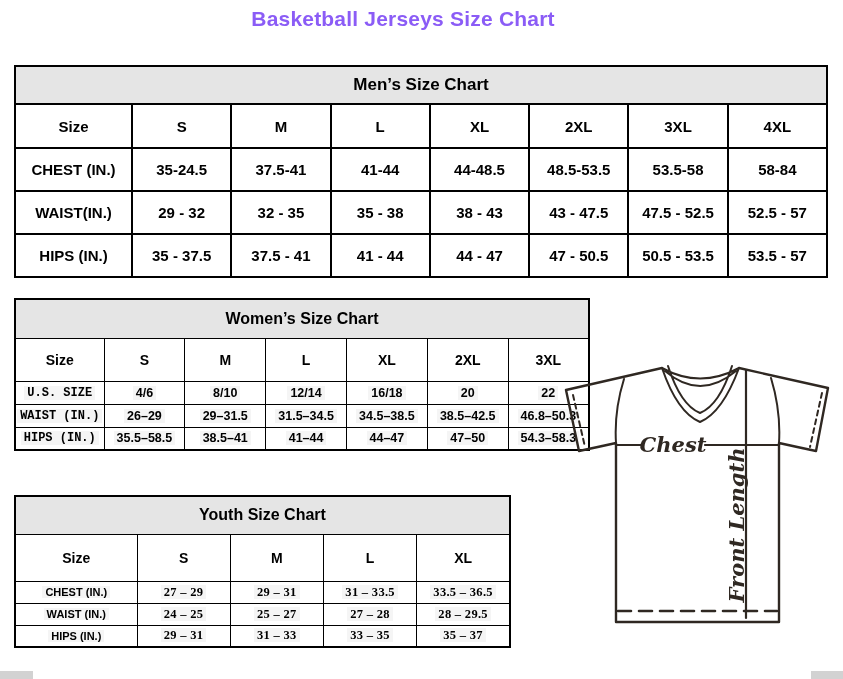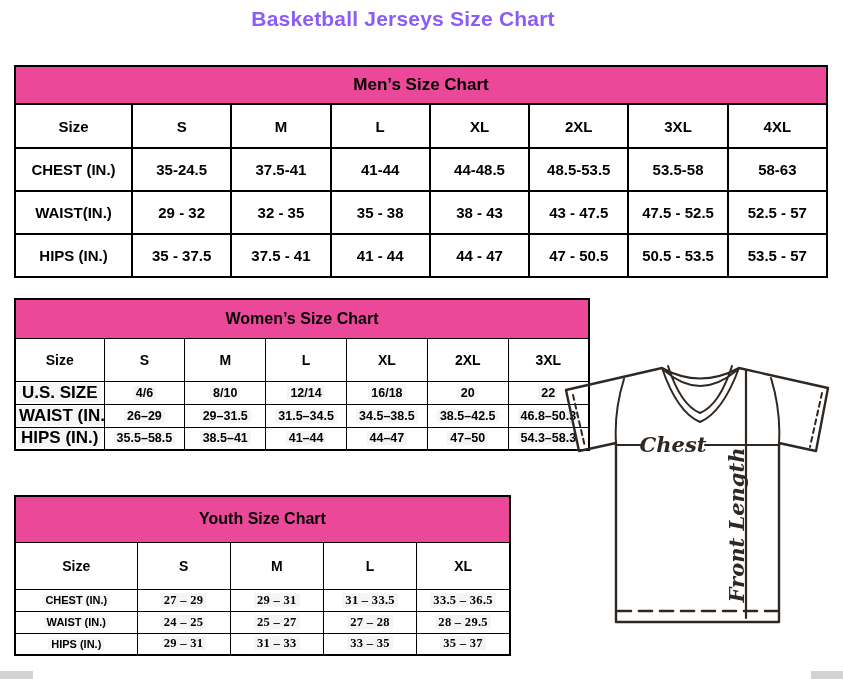--- a/index.html
+++ b/index.html
@@ -6,44 +6,44 @@
   html,body { width:843px; height:679px; background:#ffffff; overflow:hidden; position:relative;
               font-family:"Liberation Sans", sans-serif; }
 
   .page-title { position:absolute; top:7px; left:0; right:37px; text-align:center;
                 font-size:21px; font-weight:bold; color:#8b5cf6; letter-spacing:.2px; }
 
   table.size-table { position:absolute; border-collapse:collapse; table-layout:fixed;
                      background:#fff; }
   table.size-table th, table.size-table td { text-align:center; vertical-align:middle;
                      color:#000; font-weight:bold; overflow:hidden; white-space:nowrap; }
-  .title-row th { background:#ec4899; }
+  .title-row th { background:#e5e5e5; }
 
   
   .tbl-men { left:14px; top:65px; width:814px; border:2px solid #000; }
   .tbl-men th, .tbl-men td { border:2px solid #000; font-size:15px; }
   .tbl-men .title-row th { font-size:17px; height:38px; }
   .tbl-men .colhead-row th { height:44px; }
   .tbl-men tbody tr { height:43px; }
   .tbl-men col.c-label { width:117px; }
 
   
   .tbl-women { left:14px; top:298px; width:576px; border:2px solid #000; }
   .tbl-women th, .tbl-women td { border:1px solid #000; }
   .tbl-women .title-row th { font-size:16px; height:39px; }
   .tbl-women .colhead-row th { height:43px; font-size:14px; }
   .tbl-women tbody tr { height:23px; }
-  .tbl-women tbody th { font-size:17px; }
+  .tbl-women tbody th { font-size:12px;font-family:Liberation Mono, monospace; }
   .tbl-women tbody td { font-size:12.5px; }
   .tbl-women col.c-label { width:89px; }
 
   
   .tbl-youth { left:14px; top:495px; width:497px; border:2px solid #000; }
   .tbl-youth th, .tbl-youth td { border:1px solid #000; }
-  .tbl-youth .title-row th { font-size:16px; height:46px; }
+  .tbl-youth .title-row th { font-size:16px; height:38px; }
   .tbl-youth .colhead-row th { height:47px; font-size:14px; }
   .tbl-youth tbody tr { height:22px; }
   .tbl-youth tbody th { font-size:11px; }
   .tbl-youth tbody td { font-size:12.5px; letter-spacing:.3px;font-family:Liberation Serif, serif; }
   .tbl-youth col.c-label { width:122px; }
 
   
   span.hl { background:#f5f5f5; padding:0 3px; }
   span.v  { padding:0 1px; }
 
@@ -90,21 +90,21 @@
     </thead>
     <tbody>
       <tr>
         <th><span class="v">CHEST (IN.)</span></th>
         <td><span class="v">35-24.5</span></td>
         <td><span class="v">37.5-41</span></td>
         <td><span class="v">41-44</span></td>
         <td><span class="v">44-48.5</span></td>
         <td><span class="v">48.5-53.5</span></td>
         <td><span class="v">53.5-58</span></td>
-        <td><span class="v">58-63</span></td>
+        <td><span class="v">58-84</span></td>
       </tr>
       <tr>
         <th><span class="v">WAIST(IN.)</span></th>
         <td><span class="v">29 - 32</span></td>
         <td><span class="v">32 - 35</span></td>
         <td><span class="v">35 - 38</span></td>
         <td><span class="v">38 - 43</span></td>
         <td><span class="v">43 - 47.5</span></td>
         <td><span class="v">47.5 - 52.5</span></td>
         <td><span class="v">52.5 - 57</span></td>

